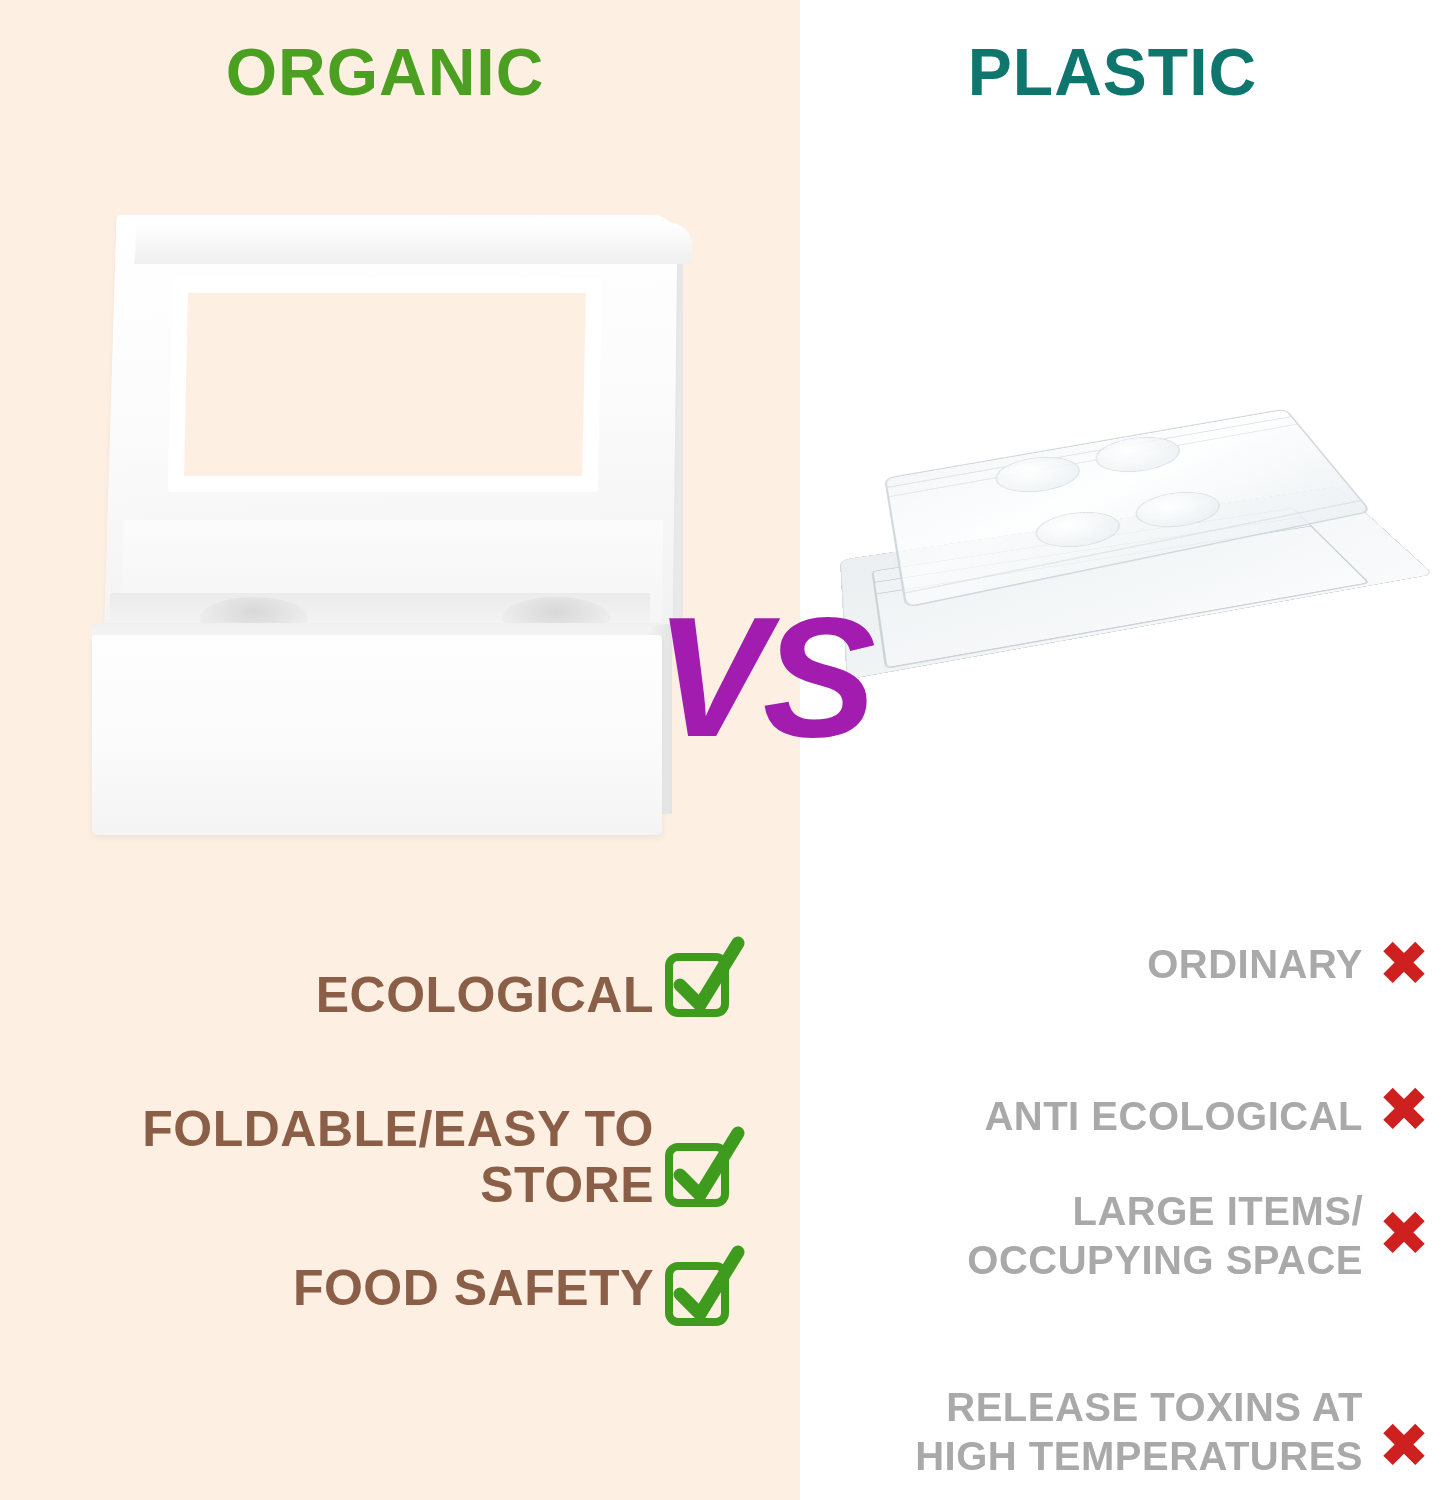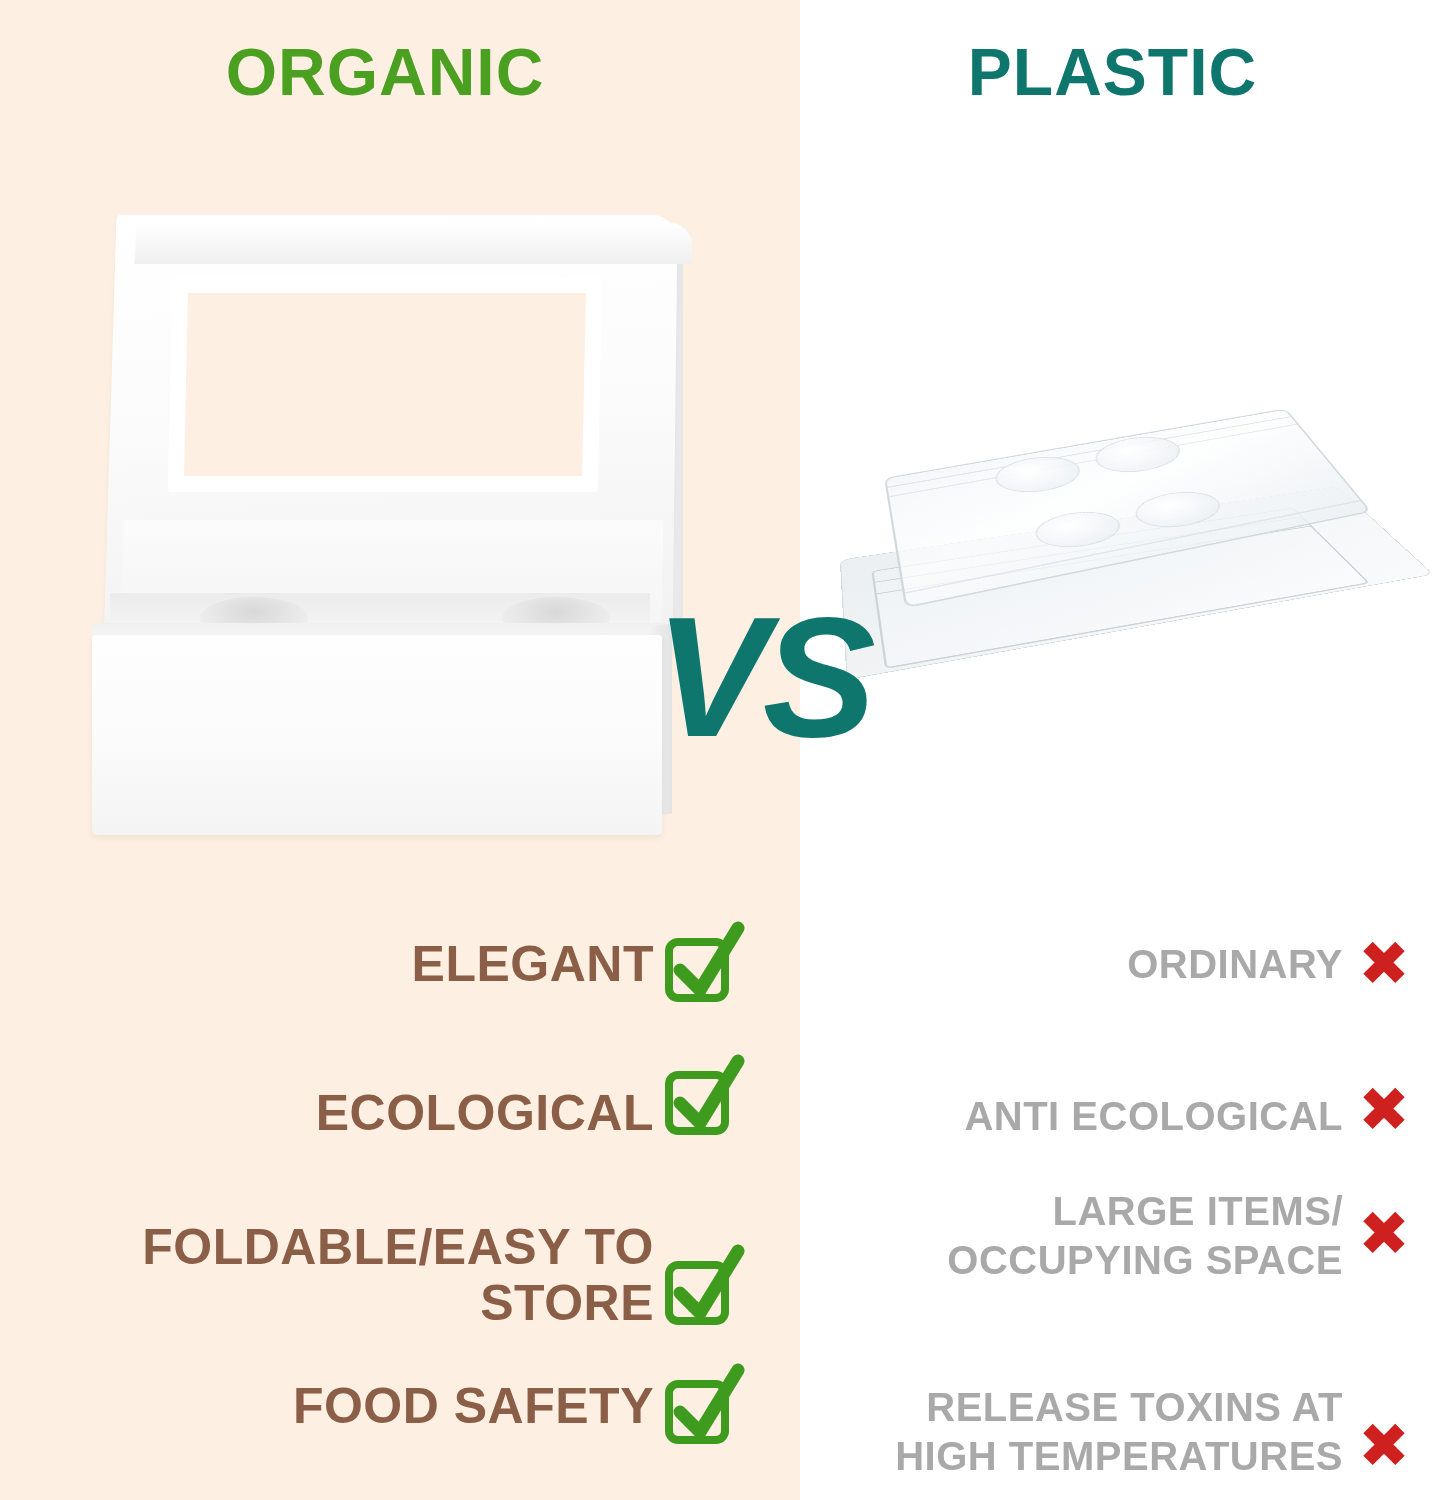--- a/index.html
+++ b/index.html
@@ -138,31 +138,31 @@
     background:radial-gradient(ellipse at 40% 35%, rgba(255,255,255,.95), rgba(226,233,237,.7));
     border:1px solid rgba(205,213,218,.8);
     border-radius:50%;
     transform:perspective(800px) rotateX(55deg) rotateZ(-17deg);
   }
 
   
   #vs-badge {
     position:absolute; left:655px; top:592px;
     font-size:170px; font-weight:bold; font-style:italic;
-    color:#0f766e; letter-spacing:-6px;
+    color:#a21caf; letter-spacing:-6px;
     line-height:1; z-index:40;
     text-shadow:0 0 1px rgba(255,255,255,.6);
   }
 
   
   #list-left {
     position:absolute; left:60px; top:905px; width:690px;
   }
   #list-right {
-    position:absolute; left:825px; top:905px; width:600px;
+    position:absolute; left:845px; top:905px; width:600px;
   }
   .row {
     display:flex; align-items:center; justify-content:flex-end;
     width:100%;
   }
   .row .label { text-align:right; white-space:pre-line; }
 
   
   #list-left .label {
     color:#8b5e47; font-weight:bold; font-size:50px;
@@ -234,29 +234,20 @@
       <div class="pc-bump" style="left:250px;top:50px;"></div>
       <div class="pc-bump" style="left:190px;top:125px;"></div>
       <div class="pc-bump" style="left:290px;top:105px;"></div>
     </div>
   </div>
 
   <div id="vs-badge">VS</div>
 
   <div id="list-left">
 
-    <div class="row r0">
-      <div class="label">ELEGANT</div>
-      <div class="mark">
-        <svg width="88" height="88" viewBox="0 0 88 88">
-          <rect x="11" y="22" width="56" height="56" rx="9" fill="none" stroke="#3f9b1e" stroke-width="8"></rect>
-          <path d="M22 50 L42 70 L80 8" fill="none" stroke="#3f9b1e" stroke-width="13" stroke-linecap="round" stroke-linejoin="round"></path>
-        </svg>
-      </div>
-    </div>
 
     <div class="row r1">
       <div class="label">ECOLOGICAL</div>
       <div class="mark">
         <svg width="88" height="88" viewBox="0 0 88 88">
           <rect x="11" y="22" width="56" height="56" rx="9" fill="none" stroke="#3f9b1e" stroke-width="8"></rect>
           <path d="M22 50 L42 70 L80 8" fill="none" stroke="#3f9b1e" stroke-width="13" stroke-linecap="round" stroke-linejoin="round"></path>
         </svg>
       </div>
     </div>

